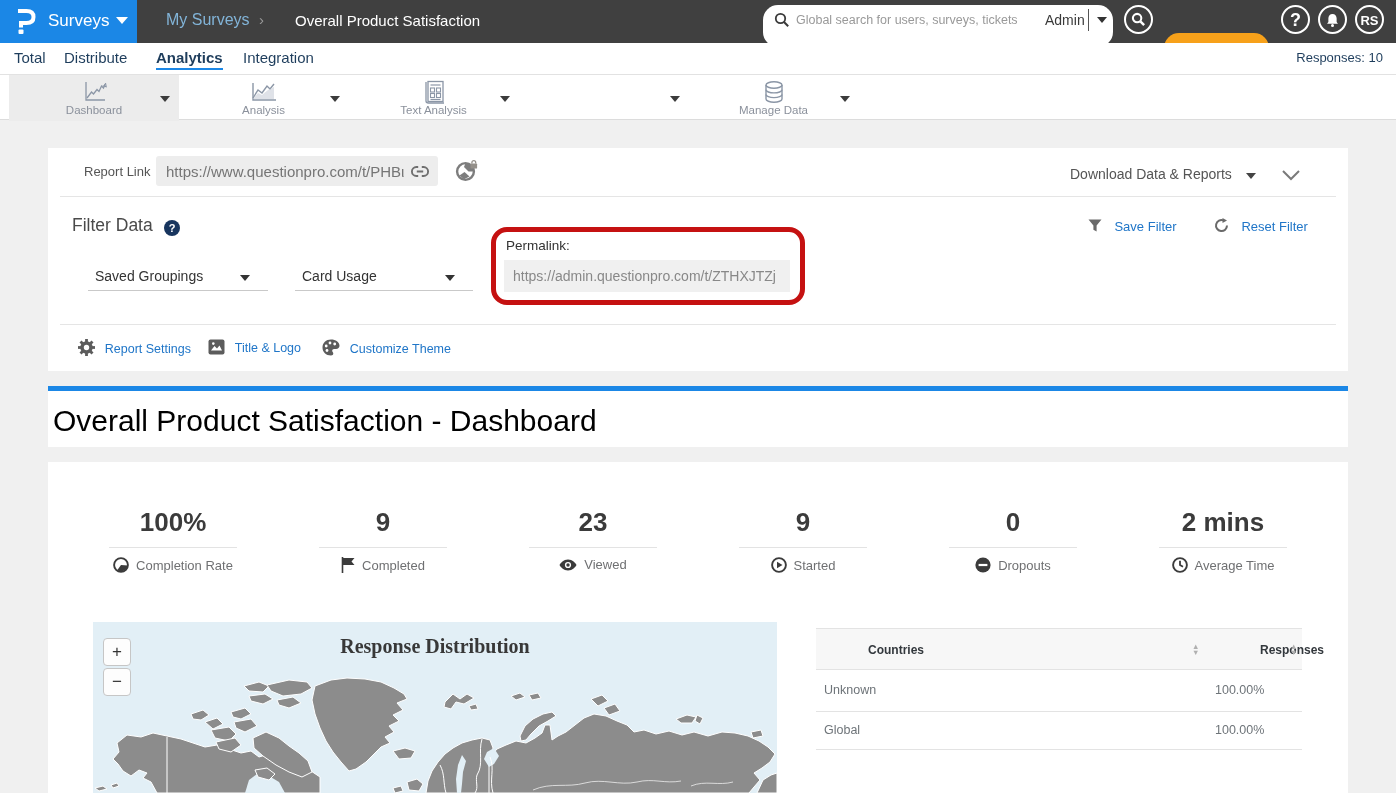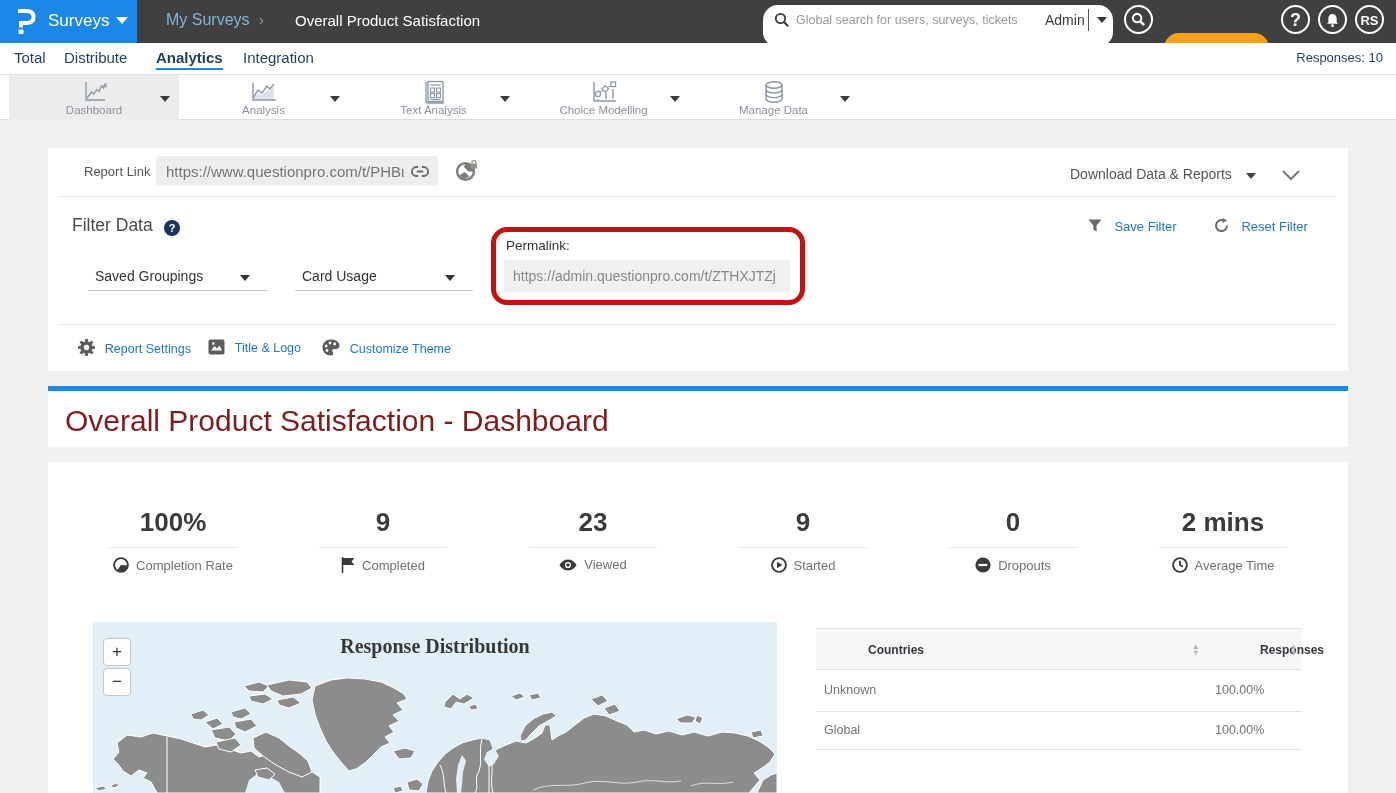--- a/index.html
+++ b/index.html
@@ -60,21 +60,21 @@
   #redbox { position:absolute; left:443px; top:79px; width:314px; height:78px; border:5px solid #c51111; border-radius:16px; background:#fff; }
   #redbox .plab { position:absolute; left:10px; top:6px; font-size:13.5px; color:#333; }
   #redbox .pinput { position:absolute; left:8px; top:28px; width:286px; height:32px; background:#f0f0f0; }
   #redbox .pinput span { position:absolute; left:9px; top:8px; font-size:14px; color:#888; white-space:nowrap; }
   .botlink { position:absolute; top:191px; font-size:13.5px; }
   .botlink svg { vertical-align:-3px; margin-right:6px; }
 
   
   #bluebar { position:absolute; left:48px; top:386px; width:1300px; height:5px; background:#1b87e6; }
   #headband { position:absolute; left:48px; top:391px; width:1300px; height:56px; background:#fff; }
-  #headband h1 { position:absolute; left:17px; top:13px; font-size:30px; font-weight:normal; color:#7f1d1d; }
+  #headband h1 { position:absolute; left:5px; top:13px; font-size:30px; font-weight:normal; color:#000000; }
 
   
   #card2 { position:absolute; left:48px; top:462px; width:1300px; height:400px; background:#fff; }
   .stat { position:absolute; top:45px; width:210px; text-align:center; }
   .stat .val { font-size:26px; font-weight:bold; color:#3b3b3b; }
   .stat .line { margin:9px auto 0; width:128px; height:1px; background:#e3e3e3; }
   .stat .lab { margin-top:9px; font-size:13px; color:#6f7072; }
   .stat .lab svg { vertical-align:-3px; margin-right:7px; }
 
   
@@ -174,34 +174,20 @@
       <rect x="11.5" y="8" width="4" height="4" fill="none" stroke="#8b96a6" stroke-width="1.1"></rect>
       <rect x="17.5" y="8" width="4" height="4" fill="none" stroke="#8b96a6" stroke-width="1.1"></rect>
       <rect x="11.5" y="13.5" width="4" height="4" fill="none" stroke="#8b96a6" stroke-width="1.1"></rect>
       <rect x="17.5" y="13.5" width="4" height="4" fill="none" stroke="#8b96a6" stroke-width="1.1"></rect>
       <line x1="11.5" y1="19.5" x2="21.5" y2="19.5" stroke="#8b96a6" stroke-width="1.2"></line>
     </svg></div>
     <div class="lbl">Text Analysis</div>
   </div>
   <div class="tcaret" style="left:500px;"></div>
 
-  <div class="tab" style="left:526px;">
-    <div class="ic"><svg width="34" height="26" viewBox="0 0 34 26">
-      <path d="M7 2 L7 21 L29 21" fill="none" stroke="#8b96a6" stroke-width="1.4"></path>
-      <circle cx="11" cy="14" r="2.6" fill="none" stroke="#8b96a6" stroke-width="1.2"></circle>
-      <rect x="16" y="6.5" width="4.6" height="4.6" fill="none" stroke="#8b96a6" stroke-width="1.2" transform="rotate(45 18.3 8.8)"></rect>
-      <rect x="24" y="2" width="4.6" height="4.6" fill="none" stroke="#8b96a6" stroke-width="1.2"></rect>
-      <line x1="13" y1="12.5" x2="16" y2="10.5" stroke="#8b96a6" stroke-width="1"></line>
-      <line x1="20.5" y1="7.5" x2="24" y2="5.5" stroke="#8b96a6" stroke-width="1"></line>
-      <line x1="19" y1="13" x2="19" y2="19" stroke="#8b96a6" stroke-width="1.4"></line>
-      <line x1="26" y1="9" x2="26" y2="19" stroke="#8b96a6" stroke-width="1.4"></line>
-      <circle cx="11" cy="19.5" r="0.8" fill="#8b96a6"></circle>
-    </svg></div>
-    <div class="lbl">Choice Modelling</div>
-  </div>
   <div class="tcaret" style="left:670px;"></div>
 
   <div class="tab" style="left:696px;">
     <div class="ic"><svg width="26" height="26" viewBox="0 0 26 26">
       <ellipse cx="13" cy="5" rx="8" ry="3.2" fill="none" stroke="#8b96a6" stroke-width="1.4"></ellipse>
       <path d="M5 5 L5 19 C5 20.8 8.6 22.2 13 22.2 C17.4 22.2 21 20.8 21 19 L21 5" fill="none" stroke="#8b96a6" stroke-width="1.4"></path>
       <path d="M5 9.7 C5 11.5 8.6 12.9 13 12.9 C17.4 12.9 21 11.5 21 9.7" fill="none" stroke="#8b96a6" stroke-width="1.4"></path>
       <path d="M5 14.4 C5 16.2 8.6 17.6 13 17.6 C17.4 17.6 21 16.2 21 14.4" fill="none" stroke="#8b96a6" stroke-width="1.4"></path>
     </svg></div>
     <div class="lbl">Manage Data</div>

